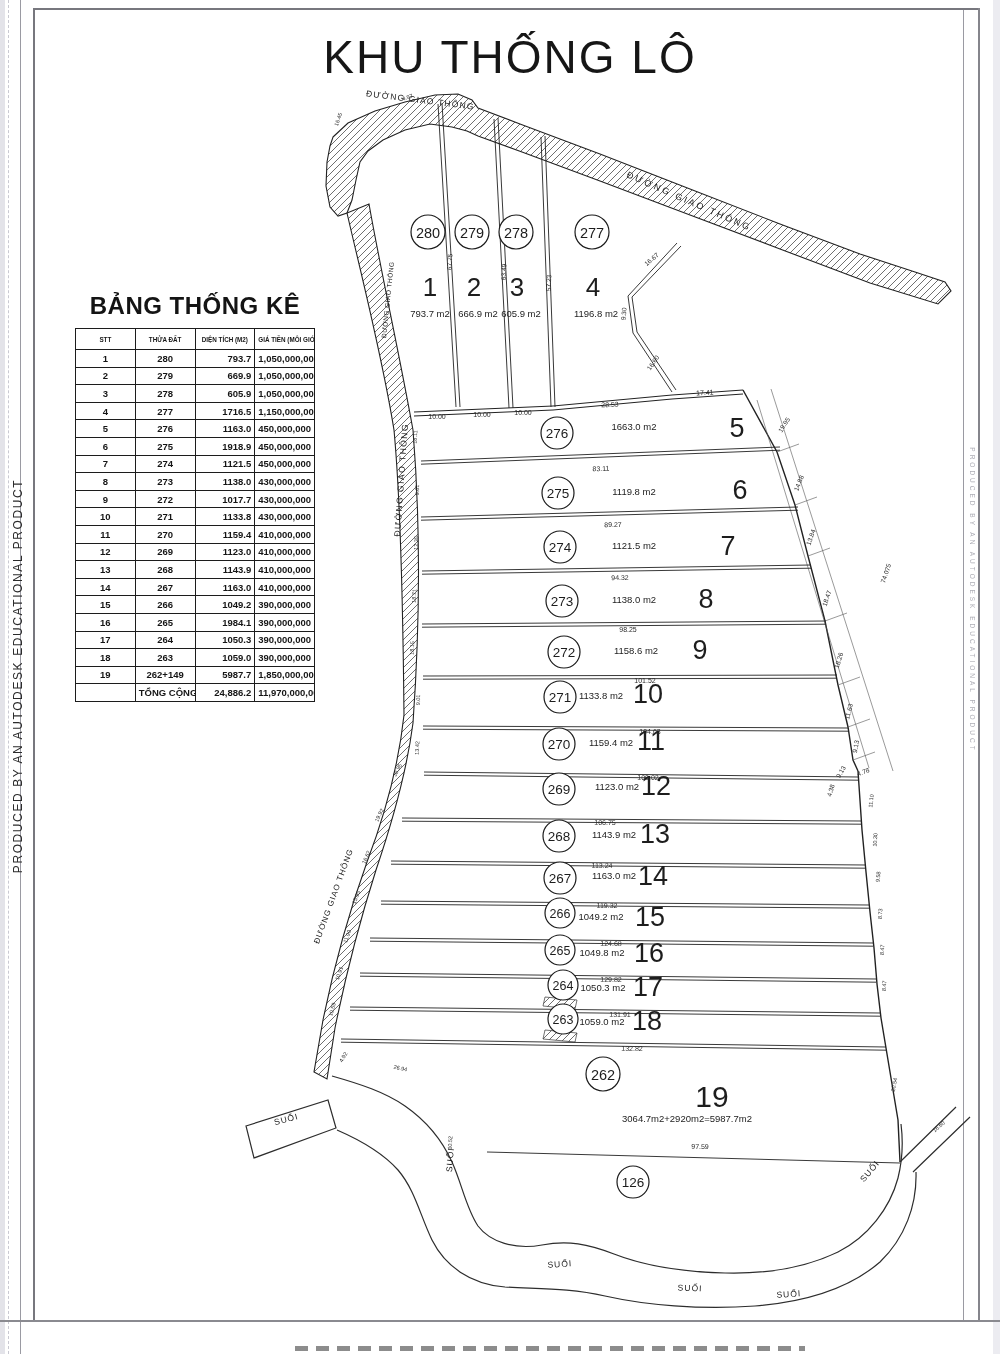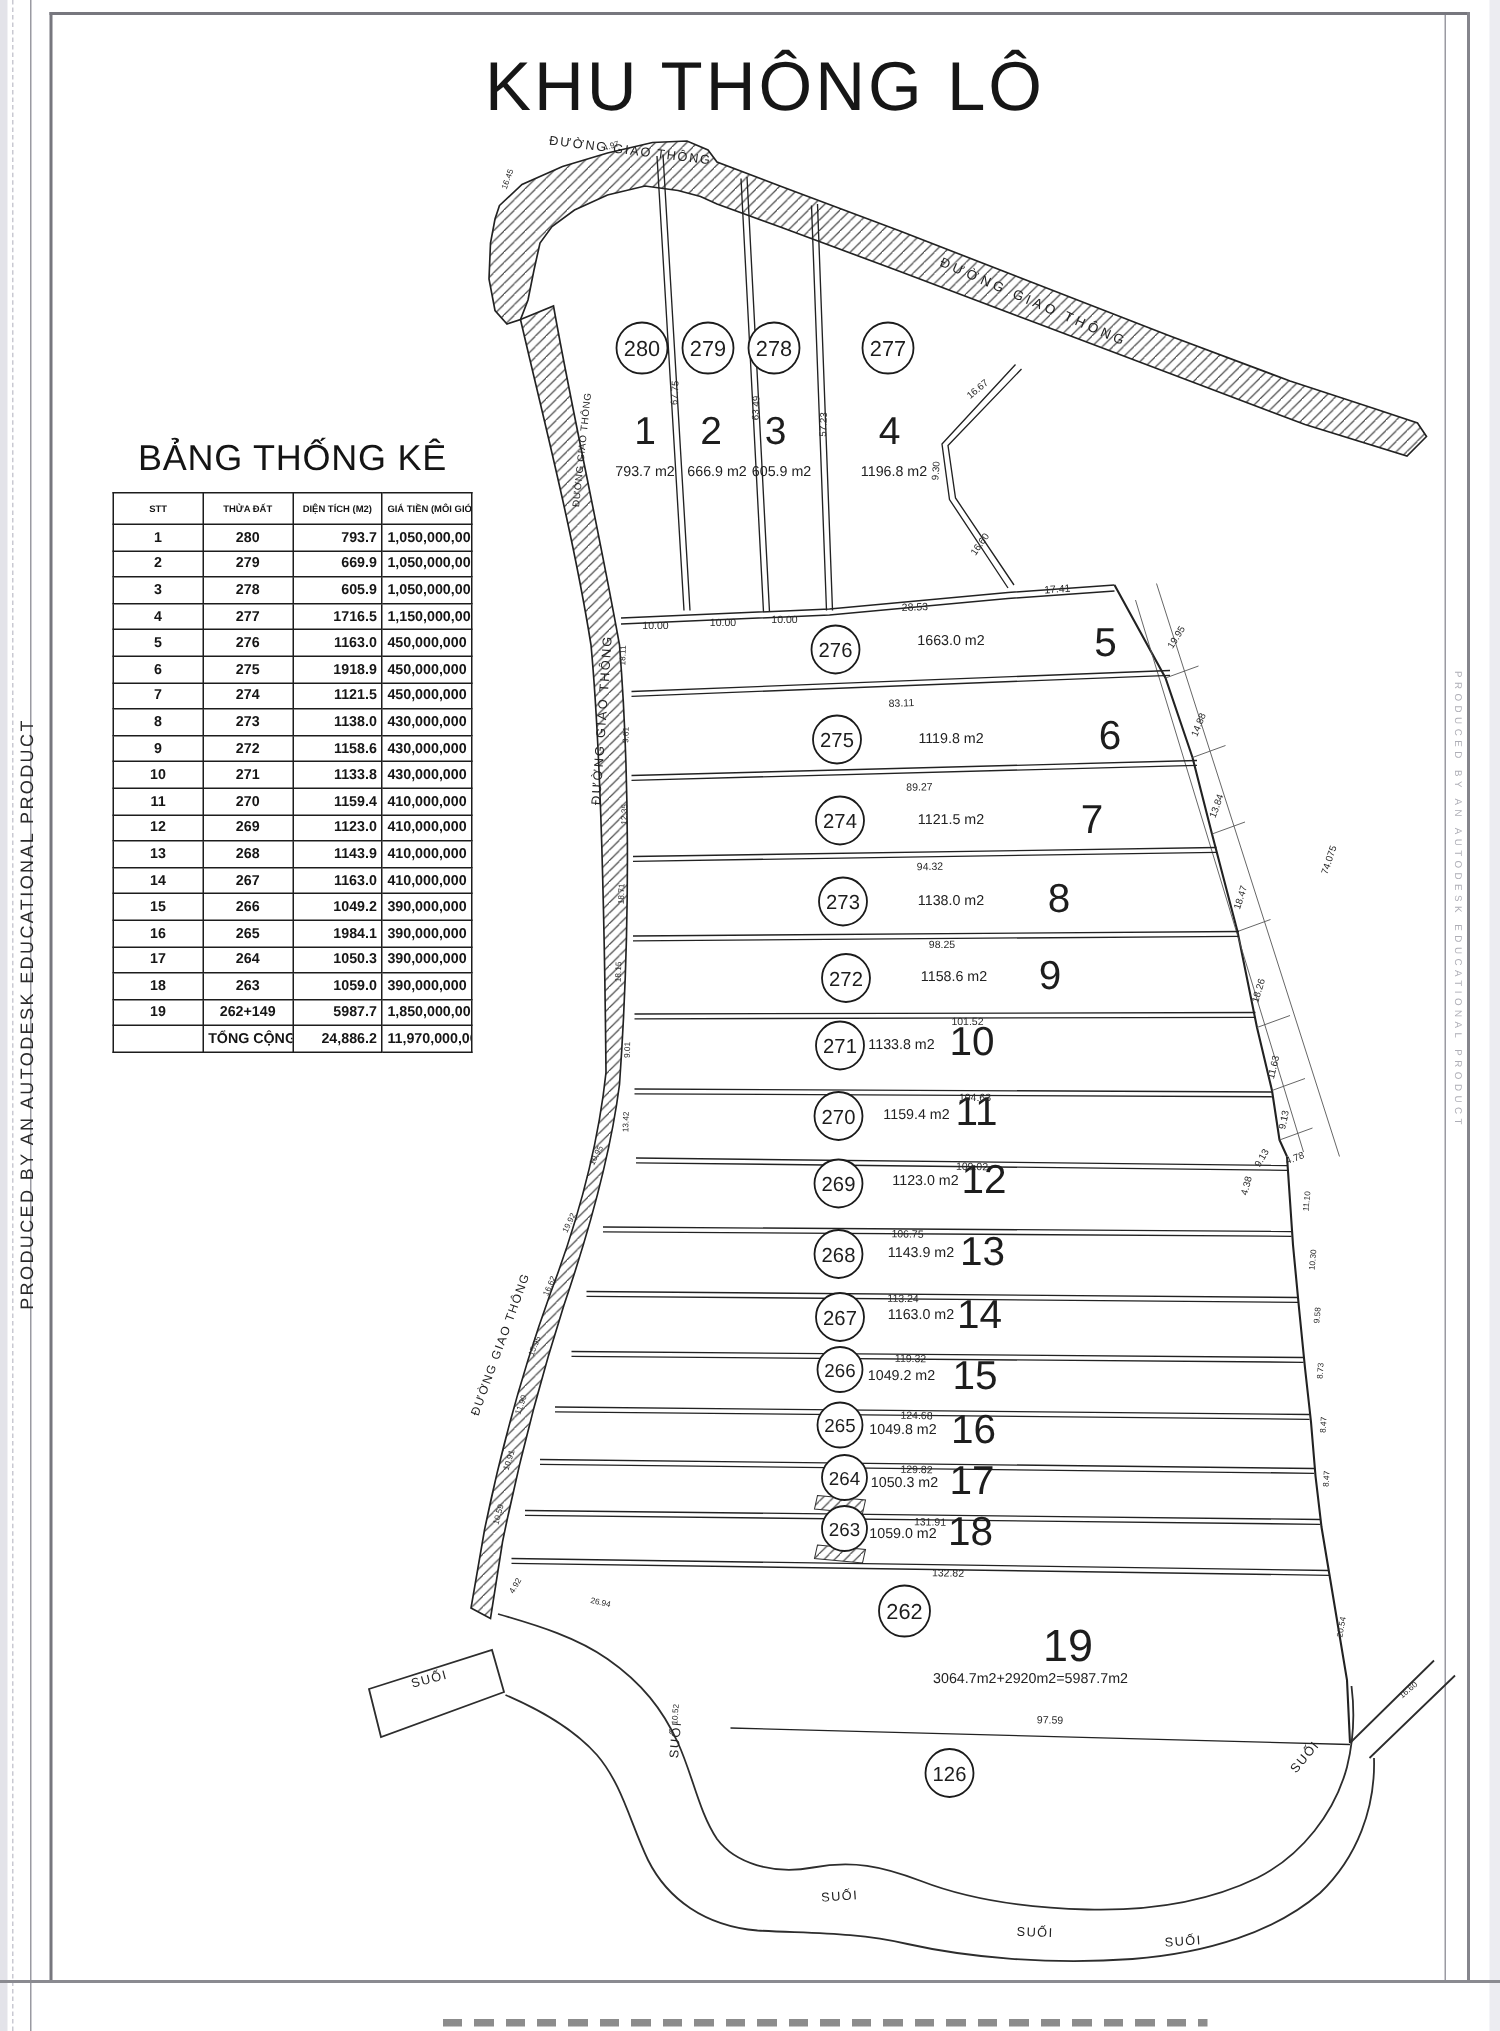--- a/index.html
+++ b/index.html
@@ -16,21 +16,21 @@
   #frame-top{position:absolute;left:33px;right:22px;top:8px;height:2px;background:#77777e;}
   #frame-bottom{position:absolute;left:0;right:0;top:1320px;height:2px;background:#8a8a90;}
   #clipped-text{position:absolute;left:295px;top:1346px;width:510px;height:5px;opacity:.75;
      background:repeating-linear-gradient(90deg,#666 0 13px,transparent 13px 21px);}
   #watermark-left{position:absolute;left:18px;top:676px;transform:translate(-50%,-50%) rotate(-90deg);
      transform-origin:center;white-space:nowrap;font-size:12px;letter-spacing:1.6px;color:#2b2b2b;font-weight:500;}
   #page-title{position:absolute;left:280px;top:30px;width:460px;text-align:center;
      font-size:46px;letter-spacing:2px;color:#161616;font-weight:500;}
   
   #stats-wrap{position:absolute;left:75px;top:292px;width:240px;}
-  #stats-title{text-align:center;font-size:24px;font-weight:400;color:#141414;letter-spacing:.5px;margin-bottom:8px;}
+  #stats-title{text-align:center;font-size:24px;font-weight:700;color:#141414;letter-spacing:.5px;margin-bottom:8px;}
   table#stats{border-collapse:collapse;width:240px;table-layout:fixed;}
   #stats th,#stats td{border:1px solid #1c1c1c;font-weight:bold;color:#151515;
      height:16.6px;padding:0 3px;overflow:hidden;white-space:nowrap;}
   #stats th{font-size:6.3px;text-align:center;height:20px;}
   #stats td{font-size:9.5px;}
   .c-stt{width:30px;text-align:center;}
   .c-thua{width:58px;text-align:center;}
   .c-dt{width:55px;text-align:right;}
   .c-gia{width:82px;text-align:right;}
   .tot-label{font-size:10.5px;text-align:right;}
@@ -45,21 +45,21 @@
   <div class="vline" id="frame-l-outer"></div>
   <div class="vline" id="frame-l-inner"></div>
   <div class="vline" id="frame-r-inner"></div>
   <div class="vline" id="frame-r-outer"></div>
   <div class="vline" id="edge-strip-r"></div>
   <div id="frame-top"></div>
   <div id="frame-bottom"></div>
   <div id="clipped-text"></div>
 
   <div id="watermark-left">PRODUCED BY AN AUTODESK EDUCATIONAL PRODUCT</div>
-  <div id="page-title">KHU THÔNG LÔ</div>
+  <div id="page-title">KHU THỐNG LÔ</div>
 
   <div id="stats-wrap">
     <div id="stats-title">BẢNG THỐNG KÊ</div>
     <table id="stats">
       <thead>
           <tr id="stats-head">
             <th>STT</th>
             <th>THỬA ĐẤT</th>
             <th>DIỆN TÍCH (M2)</th>
             <th>GIÁ TIỀN (MÔI GIỚI)</th>
@@ -110,21 +110,21 @@
           </tr>
           <tr>
             <td class="c-stt">8</td>
             <td class="c-thua">273</td>
             <td class="c-dt">1138.0</td>
             <td class="c-gia">430,000,000</td>
           </tr>
           <tr>
             <td class="c-stt">9</td>
             <td class="c-thua">272</td>
-            <td class="c-dt">1158.6</td>
+            <td class="c-dt">1017.7</td>
             <td class="c-gia">430,000,000</td>
           </tr>
           <tr>
             <td class="c-stt">10</td>
             <td class="c-thua">271</td>
             <td class="c-dt">1133.8</td>
             <td class="c-gia">430,000,000</td>
           </tr>
           <tr>
             <td class="c-stt">11</td>

